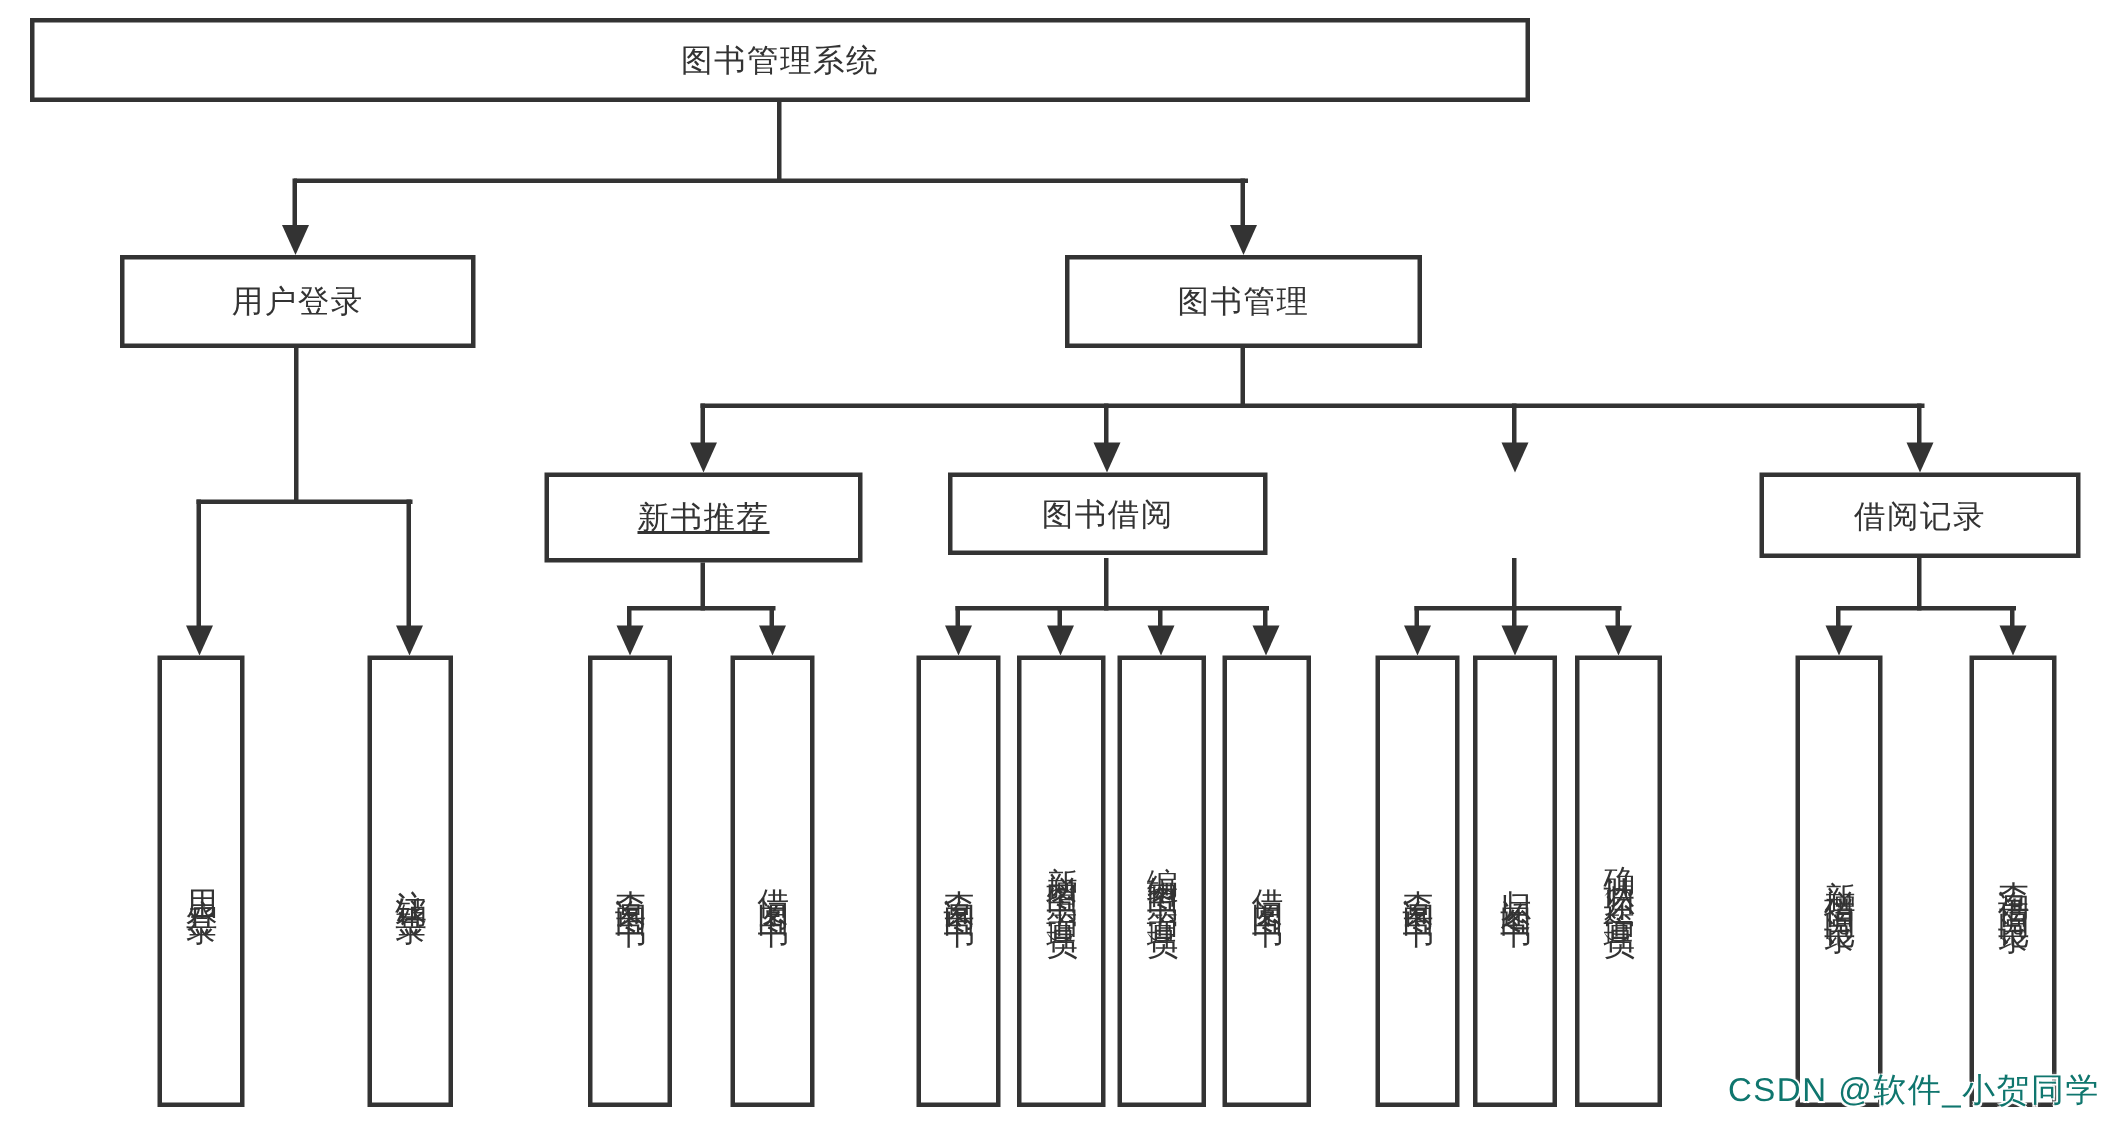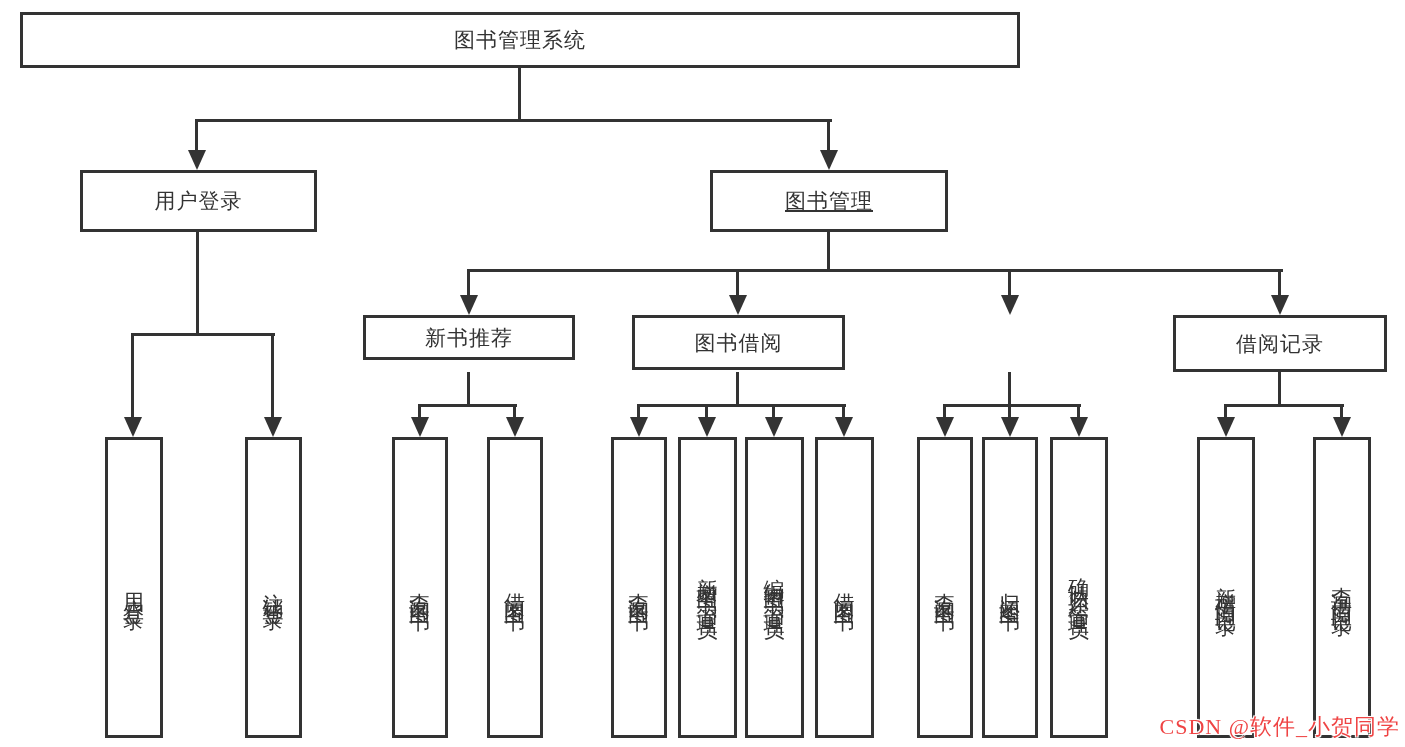--- a/index.html
+++ b/index.html
@@ -30,23 +30,23 @@
   #watermark{
     position:absolute;top:712px;right:5px;z-index:5;
     font-size:22px;letter-spacing:1px;color:#b99599;
     text-shadow:-1px -1px 0 #ffffff,1px -1px 0 #ffffff,-1px 1px 0 #ffffff,1px 1px 0 #ffffff,0 0 3px #ffffff;
   }
 
   
   #n-root{left:20px;top:12px;width:1000px;height:56px;}
   
   #n-user-login{left:80px;top:170px;width:237px;height:62px;}
-  #n-book-mgmt{left:710px;top:170px;width:238px;height:62px;text-decoration:underline;}
+  #n-book-mgmt{left:710px;top:170px;width:238px;height:62px;}
   
-  #n-new-book-rec{left:363px;top:315px;width:212px;height:45px;}
+  #n-new-book-rec{left:363px;top:315px;width:212px;height:60px;text-decoration:underline;}
   #n-book-borrow{left:632px;top:315px;width:213px;height:55px;}
   #n-current-borrow{left:903px;top:315px;width:214px;height:57px;}
   #n-borrow-records{left:1173px;top:315px;width:214px;height:57px;font-family:Liberation Mono, monospace;}
   
   #n-leaf-user-login{left:105px;top:437px;width:58px;height:301px;}
   #n-leaf-logout{left:245px;top:437px;width:57px;height:301px;}
   #n-leaf-query-books-rec{left:392px;top:437px;width:56px;height:301px;}
   #n-leaf-borrow-books-rec{left:487px;top:437px;width:56px;height:301px;}
   #n-leaf-query-books-borrow{left:611px;top:437px;width:56px;height:301px;}
   #n-leaf-add-books{left:678px;top:437px;width:59px;height:301px;}
@@ -134,14 +134,14 @@
   <div class="box vbox" id="n-leaf-query-books-borrow">查询图书</div>
   <div class="box vbox" id="n-leaf-add-books">新增图书（管理员）</div>
   <div class="box vbox" id="n-leaf-edit-books">编辑图书（管理员）</div>
   <div class="box vbox" id="n-leaf-borrow-books">借阅图书</div>
   <div class="box vbox" id="n-leaf-query-books-current">查询图书</div>
   <div class="box vbox" id="n-leaf-return-books">归还图书</div>
   <div class="box vbox" id="n-leaf-confirm-return">确认归还（管理员）</div>
   <div class="box vbox" id="n-leaf-add-borrow-record">新增借阅记录</div>
   <div class="box vbox" id="n-leaf-query-borrow-record">查询借阅记录</div>
 
-  <div id="watermark" style="color: #ef4444; font-family: Liberation Serif, serif;">CSDN @软件_小贺同学</div>
+  <div id="watermark" style="color: #0f766e;">CSDN @软件_小贺同学</div>
 </div>
 
 </body></html>

